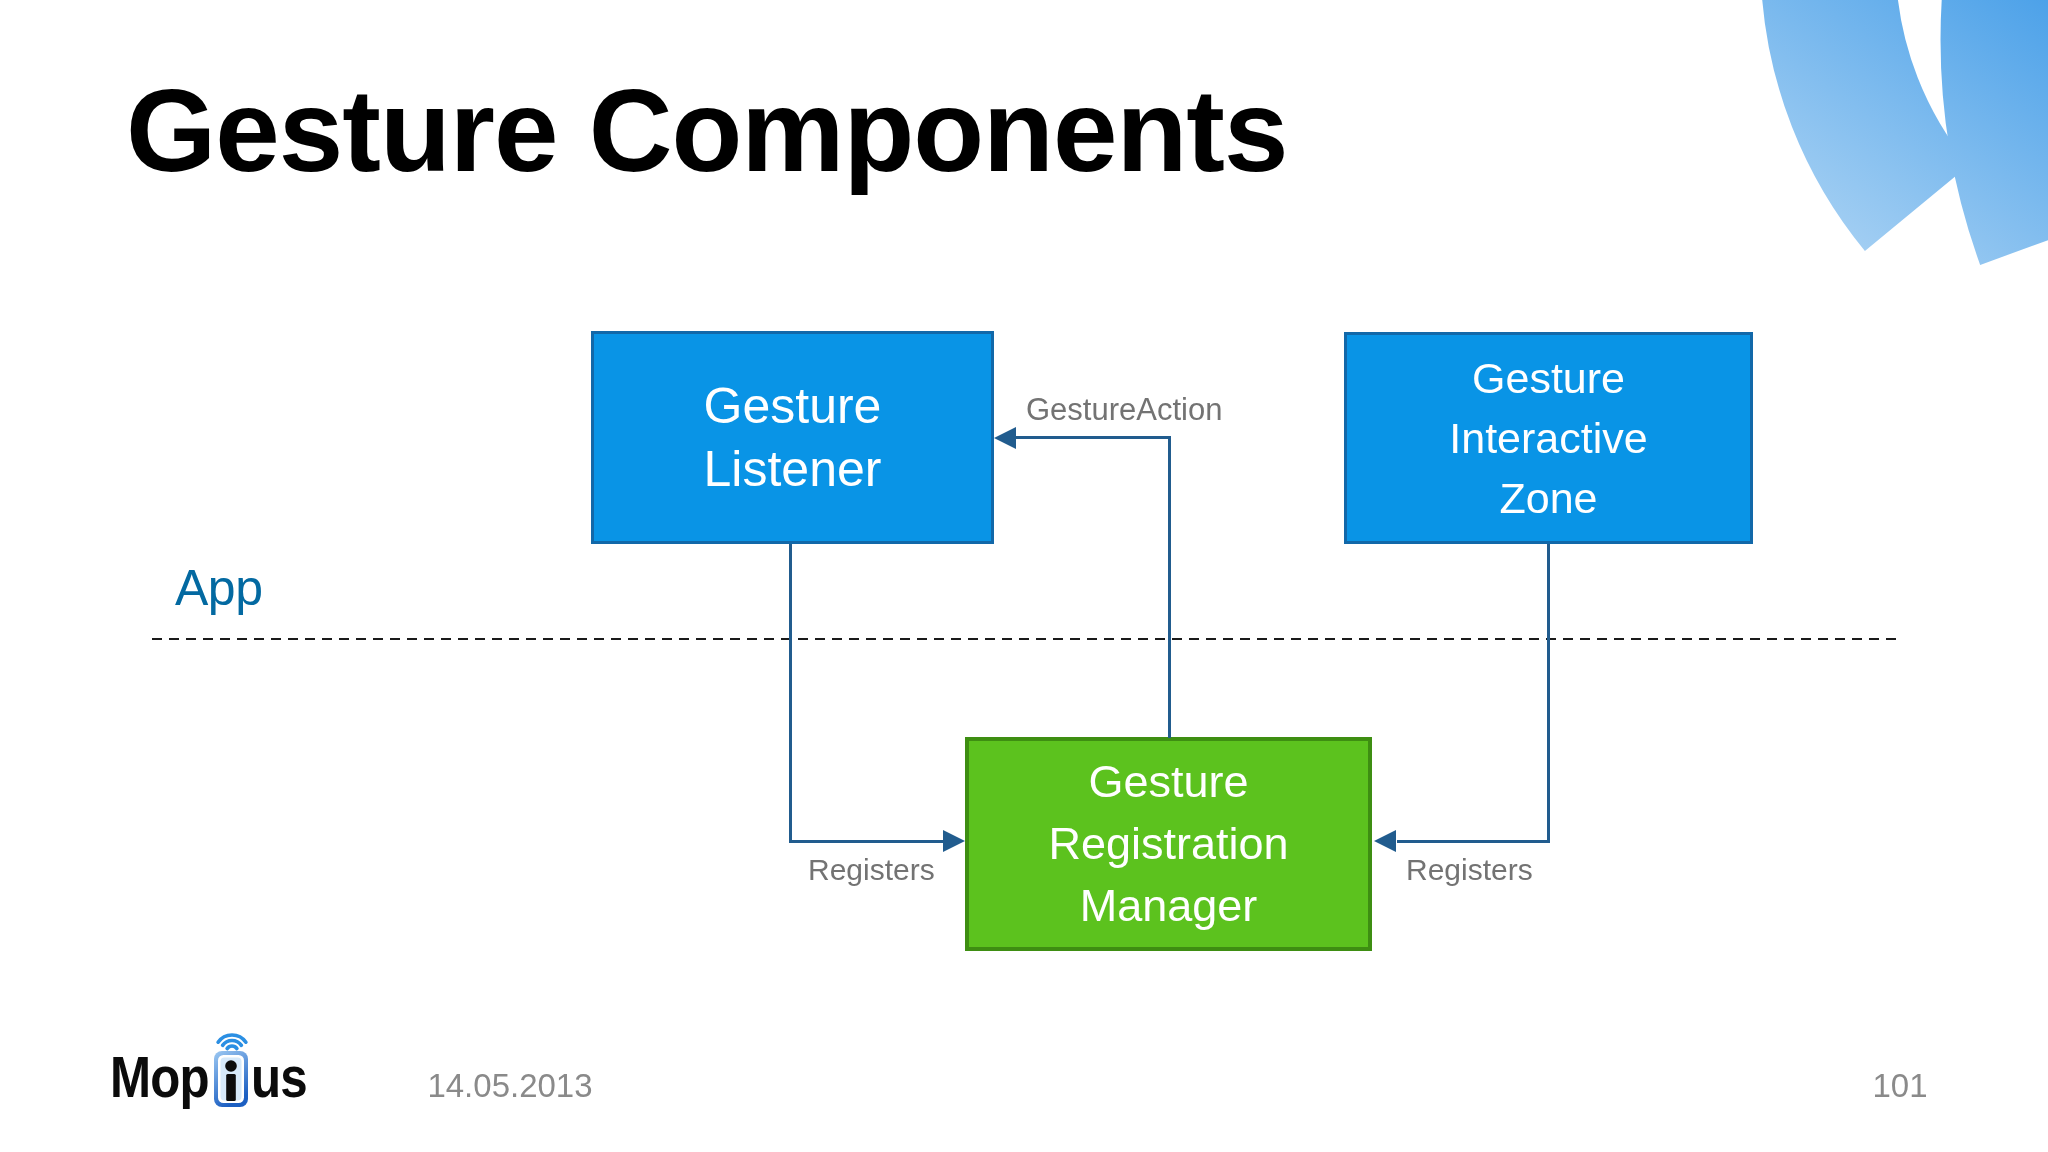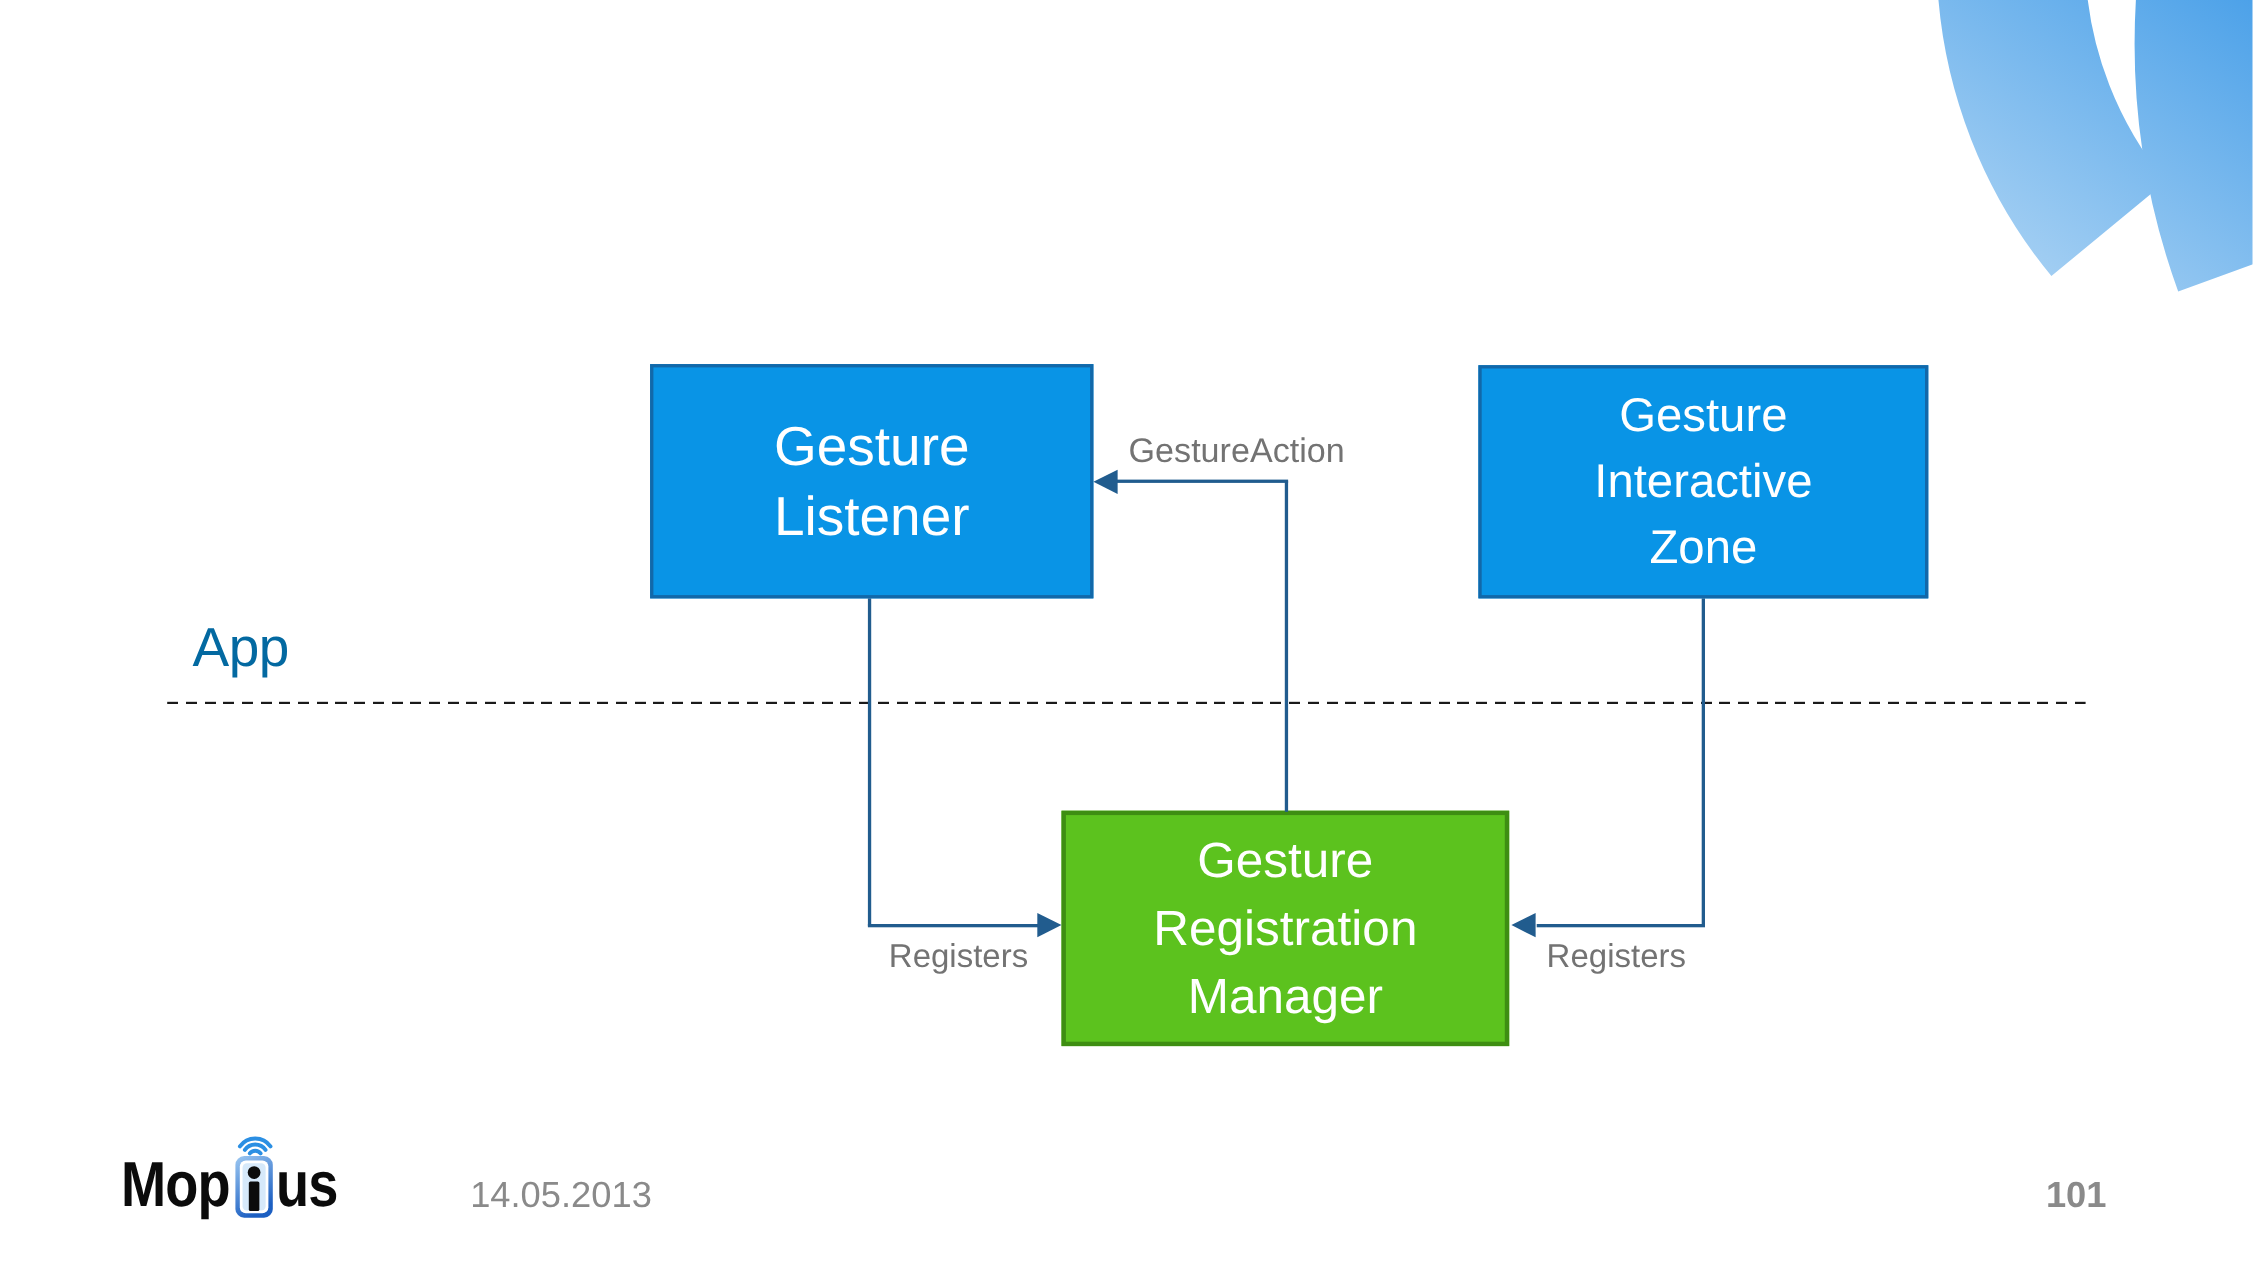--- a/index.html
+++ b/index.html
@@ -50,21 +50,21 @@
   .a3{left:1374px;top:830px;}
   
   .edge-label{position:absolute;color:#737373;line-height:1;}
   .lbl-gesture-action{left:1026px;top:394px;font-size:31px;}
   .lbl-registers-left{left:808px;top:855px;font-size:30px;}
   .lbl-registers-right{left:1406px;top:855px;font-size:30px;}
   
   .footer-text{position:absolute;top:1066px;color:#8A8A8A;font-size:33px;line-height:1.2;}
   .footer-date{left:400px;width:220px;text-align:center;}
   .footer-credits{left:700px;width:950px;text-align:center;}
-  .footer-page{left:1805px;width:110px;text-align:right;font-weight:bold;}
+  .footer-page{left:1845px;width:110px;text-align:center;}
   .logo{position:absolute;left:110px;top:1030px;width:210px;height:95px;}
   .logo-text{
     position:absolute;top:18px;font-size:58px;line-height:58px;font-weight:bold;color:#0b0b0b;
     transform:scaleX(0.85);transform-origin:left center;letter-spacing:-1px;
   }
   .logo-pre{left:0;}
   .logo-post{left:141px;}
   .logo-phone{position:absolute;left:103px;top:20px;}
   .logo-wifi{position:absolute;left:96px;top:0;}
 </style>
@@ -77,20 +77,21 @@
     <defs>
       <linearGradient id="arcGrad" gradientUnits="userSpaceOnUse" x1="430" y1="-80" x2="170" y2="280">
         <stop offset="0" stop-color="#3E9AE7"></stop>
         <stop offset="1" stop-color="#B7D9F5"></stop>
       </linearGradient>
     </defs>
     <path d="M 300.5 -263.7 A 390 390 0 0 0 319 208" fill="none" stroke="url(#arcGrad)" stroke-width="135"></path>
     <path d="M 445.6 -161.8 A 590 590 0 0 0 445.6 241.8" fill="none" stroke="url(#arcGrad)" stroke-width="135"></path>
   </svg>
 
+  <h1 class="title">Gesture Components</h1>
 
   <div class="node node-blue node-gl">
     <span class="node-label">Gesture
 Listener</span>
   </div>
   <div class="node node-blue node-giz">
     <span class="node-label">Gesture
 Interactive
 Zone</span>
   </div>

